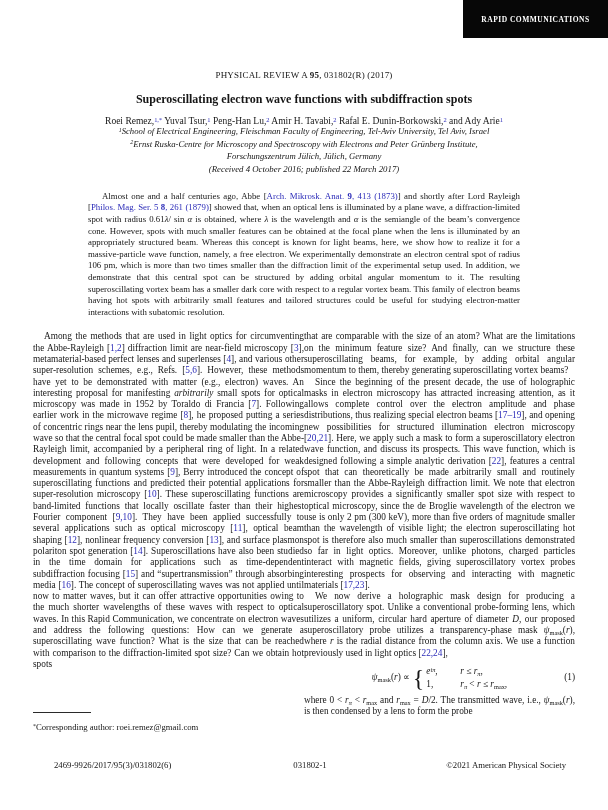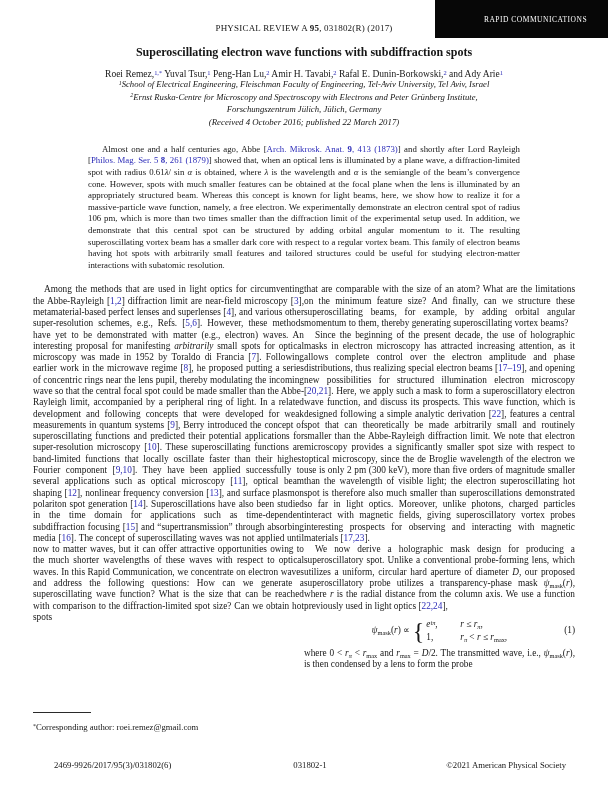--- a/index.html
+++ b/index.html
@@ -9,24 +9,24 @@
     background:#ffffff;
     color:#161616;
     font-family:"Liberation Serif", serif;
     overflow:hidden;
   }
   .banner{
     position:absolute;top:0;right:0;
     width:145px;height:38px;
     background:#070707;color:#ffffff;
     display:flex;align-items:center;justify-content:center;
-    font-size:7.5px;font-weight:normal;letter-spacing:0.5px;padding-left:28px;
+    font-size:7.5px;font-weight:bold;letter-spacing:0.5px;
   }
   .journal-line{
-    padding-top:23px;
+    padding-top:70px;
     text-align:center;
     font-size:9px;letter-spacing:0.2px;
   }
   .paper-title{
     margin-top:12px;
     text-align:center;
     font-size:12px;font-weight:bold;
   }
   .author-line{
     margin-top:9px;

